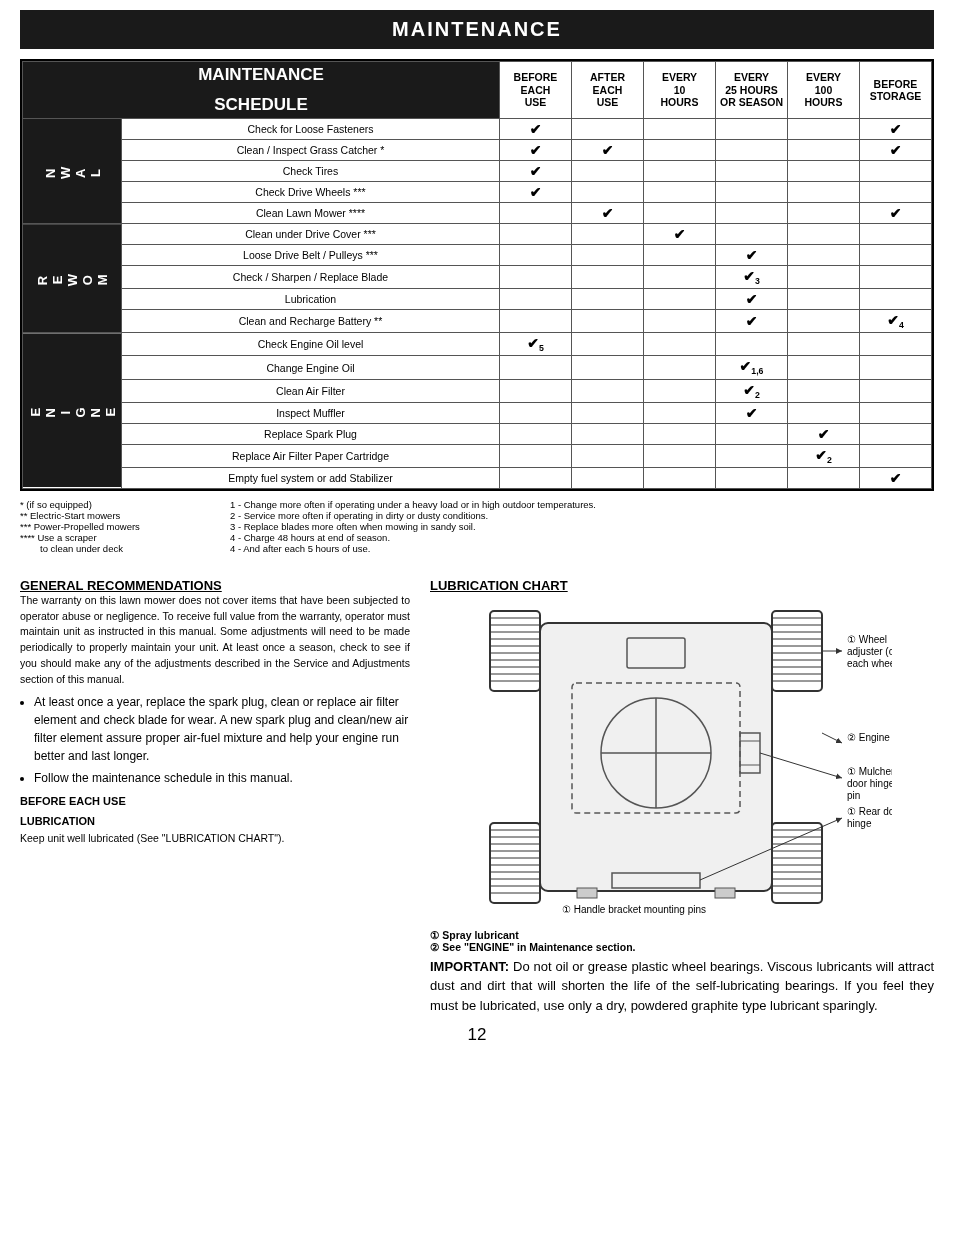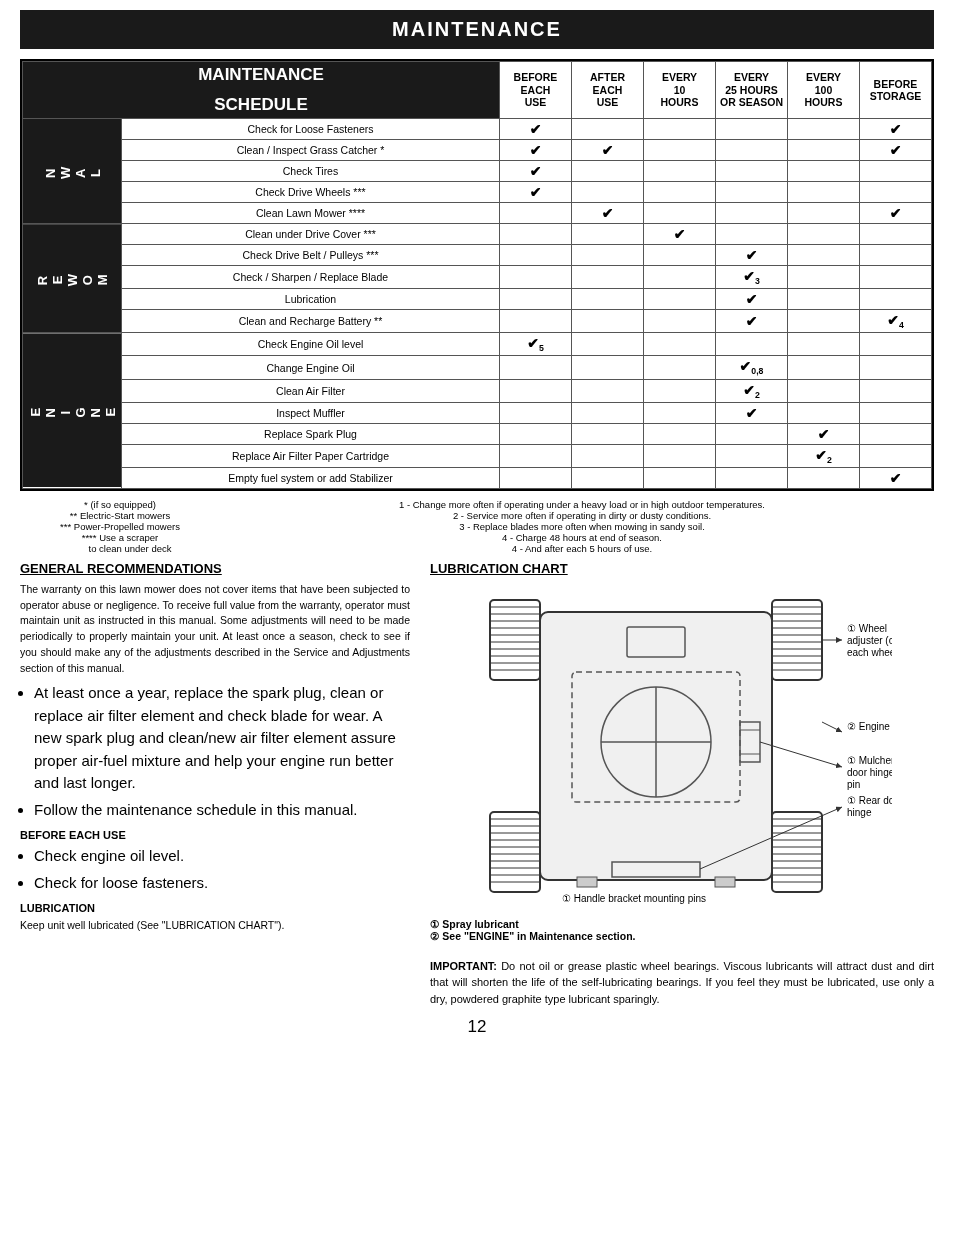--- a/index.html
+++ b/index.html
@@ -77,22 +77,21 @@
       vertical-align: middle;
     }
 
     .checkmark { font-size: 14px; }
 
     
     .footnotes {
       display: flex;
       gap: 10px;
       font-size: 9.5px;
-      margin-bottom: 7px;
-      text-align: center;
+      margin-bottom: 24px;
     }
     .footnotes-left { flex: 0 0 200px; }
     .footnotes-right { flex: 1; }
 
     
     .bottom-sections {
       display: flex;
       gap: 20px;
     }
 
@@ -100,38 +99,37 @@
       flex: 0 0 390px;
     }
 
     .lub-chart {
       flex: 1;
     }
 
     .section-title {
       font-size: 13px;
       font-weight: bold;
-      margin-bottom: 6px;
       text-decoration: underline;
     }
 
     .gen-rec p {
       font-size: 10.5px;
       line-height: 1.5;
       margin-bottom: 6px;
       text-align: justify;
     }
 
     .gen-rec ul {
       padding-left: 14px;
       margin-bottom: 8px;
     }
 
     .gen-rec ul li {
-      font-size: 15px;
+      font-size: 12px;
       line-height: 1.5;
       margin-bottom: 4px;
     }
 
     .sub-title {
       font-size: 11px;
       font-weight: bold;
       margin-top: 8px;
       margin-bottom: 4px;
     }
@@ -147,24 +145,24 @@
       display: block;
       margin: 0 auto;
     }
 
     .lub-notes {
       font-size: 10.5px;
       margin-top: 6px;
     }
 
     .important-text {
-      font-size: 11px;
+      font-size: 13px;
       line-height: 1.5;
       text-align: justify;
-      margin-top: 16px;
+      margin-top: 4px;
     }
 
     .page-num {
       text-align: center;
       font-size: 17px;
       margin-top: 10px;
     }
 
     
     .group-label-cell {
@@ -251,21 +249,21 @@
         <td rowspan="5" class="group-label-cell" style="writing-mode:vertical-lr;transform:rotate(180deg);text-align:center;vertical-align:middle;font-size:13px;letter-spacing:3px;">M<br>O<br>W<br>E<br>R</td>
         <td class="task-name">Clean under Drive Cover ***</td>
         <td class="check-cell"></td>
         <td class="check-cell"></td>
         <td class="check-cell"><span class="checkmark">✔</span></td>
         <td class="check-cell"></td>
         <td class="check-cell"></td>
         <td class="check-cell"></td>
       </tr>
       <tr>
-        <td class="task-name">Check Drive Belt / Pulleys ***</td>
+        <td class="task-name">Loose Drive Belt / Pulleys ***</td>
         <td class="check-cell"></td>
         <td class="check-cell"></td>
         <td class="check-cell"></td>
         <td class="check-cell"><span class="checkmark">✔</span></td>
         <td class="check-cell"></td>
         <td class="check-cell"></td>
       </tr>
       <tr>
         <td class="task-name">Check / Sharpen / Replace Blade</td>
         <td class="check-cell"></td>
@@ -302,21 +300,21 @@
         <td class="check-cell"></td>
         <td class="check-cell"></td>
         <td class="check-cell"></td>
         <td class="check-cell"></td>
       </tr>
       <tr>
         <td class="task-name">Change Engine Oil</td>
         <td class="check-cell"></td>
         <td class="check-cell"></td>
         <td class="check-cell"></td>
-        <td class="check-cell"><span class="checkmark">✔</span><sub>0,8</sub></td>
+        <td class="check-cell"><span class="checkmark">✔</span><sub>1,6</sub></td>
         <td class="check-cell"></td>
         <td class="check-cell"></td>
       </tr>
       <tr>
         <td class="task-name">Clean Air Filter</td>
         <td class="check-cell"></td>
         <td class="check-cell"></td>
         <td class="check-cell"></td>
         <td class="check-cell"><span class="checkmark">✔</span><sub>2</sub></td>
         <td class="check-cell"></td>
@@ -382,24 +380,20 @@
 <div class="bottom-sections">
 
   <div class="gen-rec">
     <div class="section-title">GENERAL RECOMMENDATIONS</div>
     <p>The warranty on this lawn mower does not cover items that have been subjected to operator abuse or negligence.  To receive full value from the warranty, operator must maintain unit as instructed in this manual.  Some adjustments will need to be made periodically to properly maintain your unit.  At least once a season, check to see if you should make any of the adjustments described in the Service and Adjustments section of this manual.</p>
     <ul>
       <li>At least once a year, replace the spark plug, clean or replace air filter element and check blade for wear.  A new spark plug and clean/new air filter element assure proper air-fuel mixture and help your engine run better and last longer.</li>
       <li>Follow the maintenance schedule in this manual.</li>
     </ul>
     <div class="sub-title">BEFORE EACH USE</div>
-    <ul>
-      <li>Check engine oil level.</li>
-      <li>Check for loose fasteners.</li>
-    </ul>
     <div class="sub-title">LUBRICATION</div>
     <p>Keep unit well lubricated (See "LUBRICATION CHART").</p>
   </div>
 
   <div class="lub-chart">
     <div class="section-title">LUBRICATION CHART</div>
     <div class="lub-chart-diagram">
 
       <svg class="lub-svg" width="420" height="330" viewBox="0 0 420 330">
 

